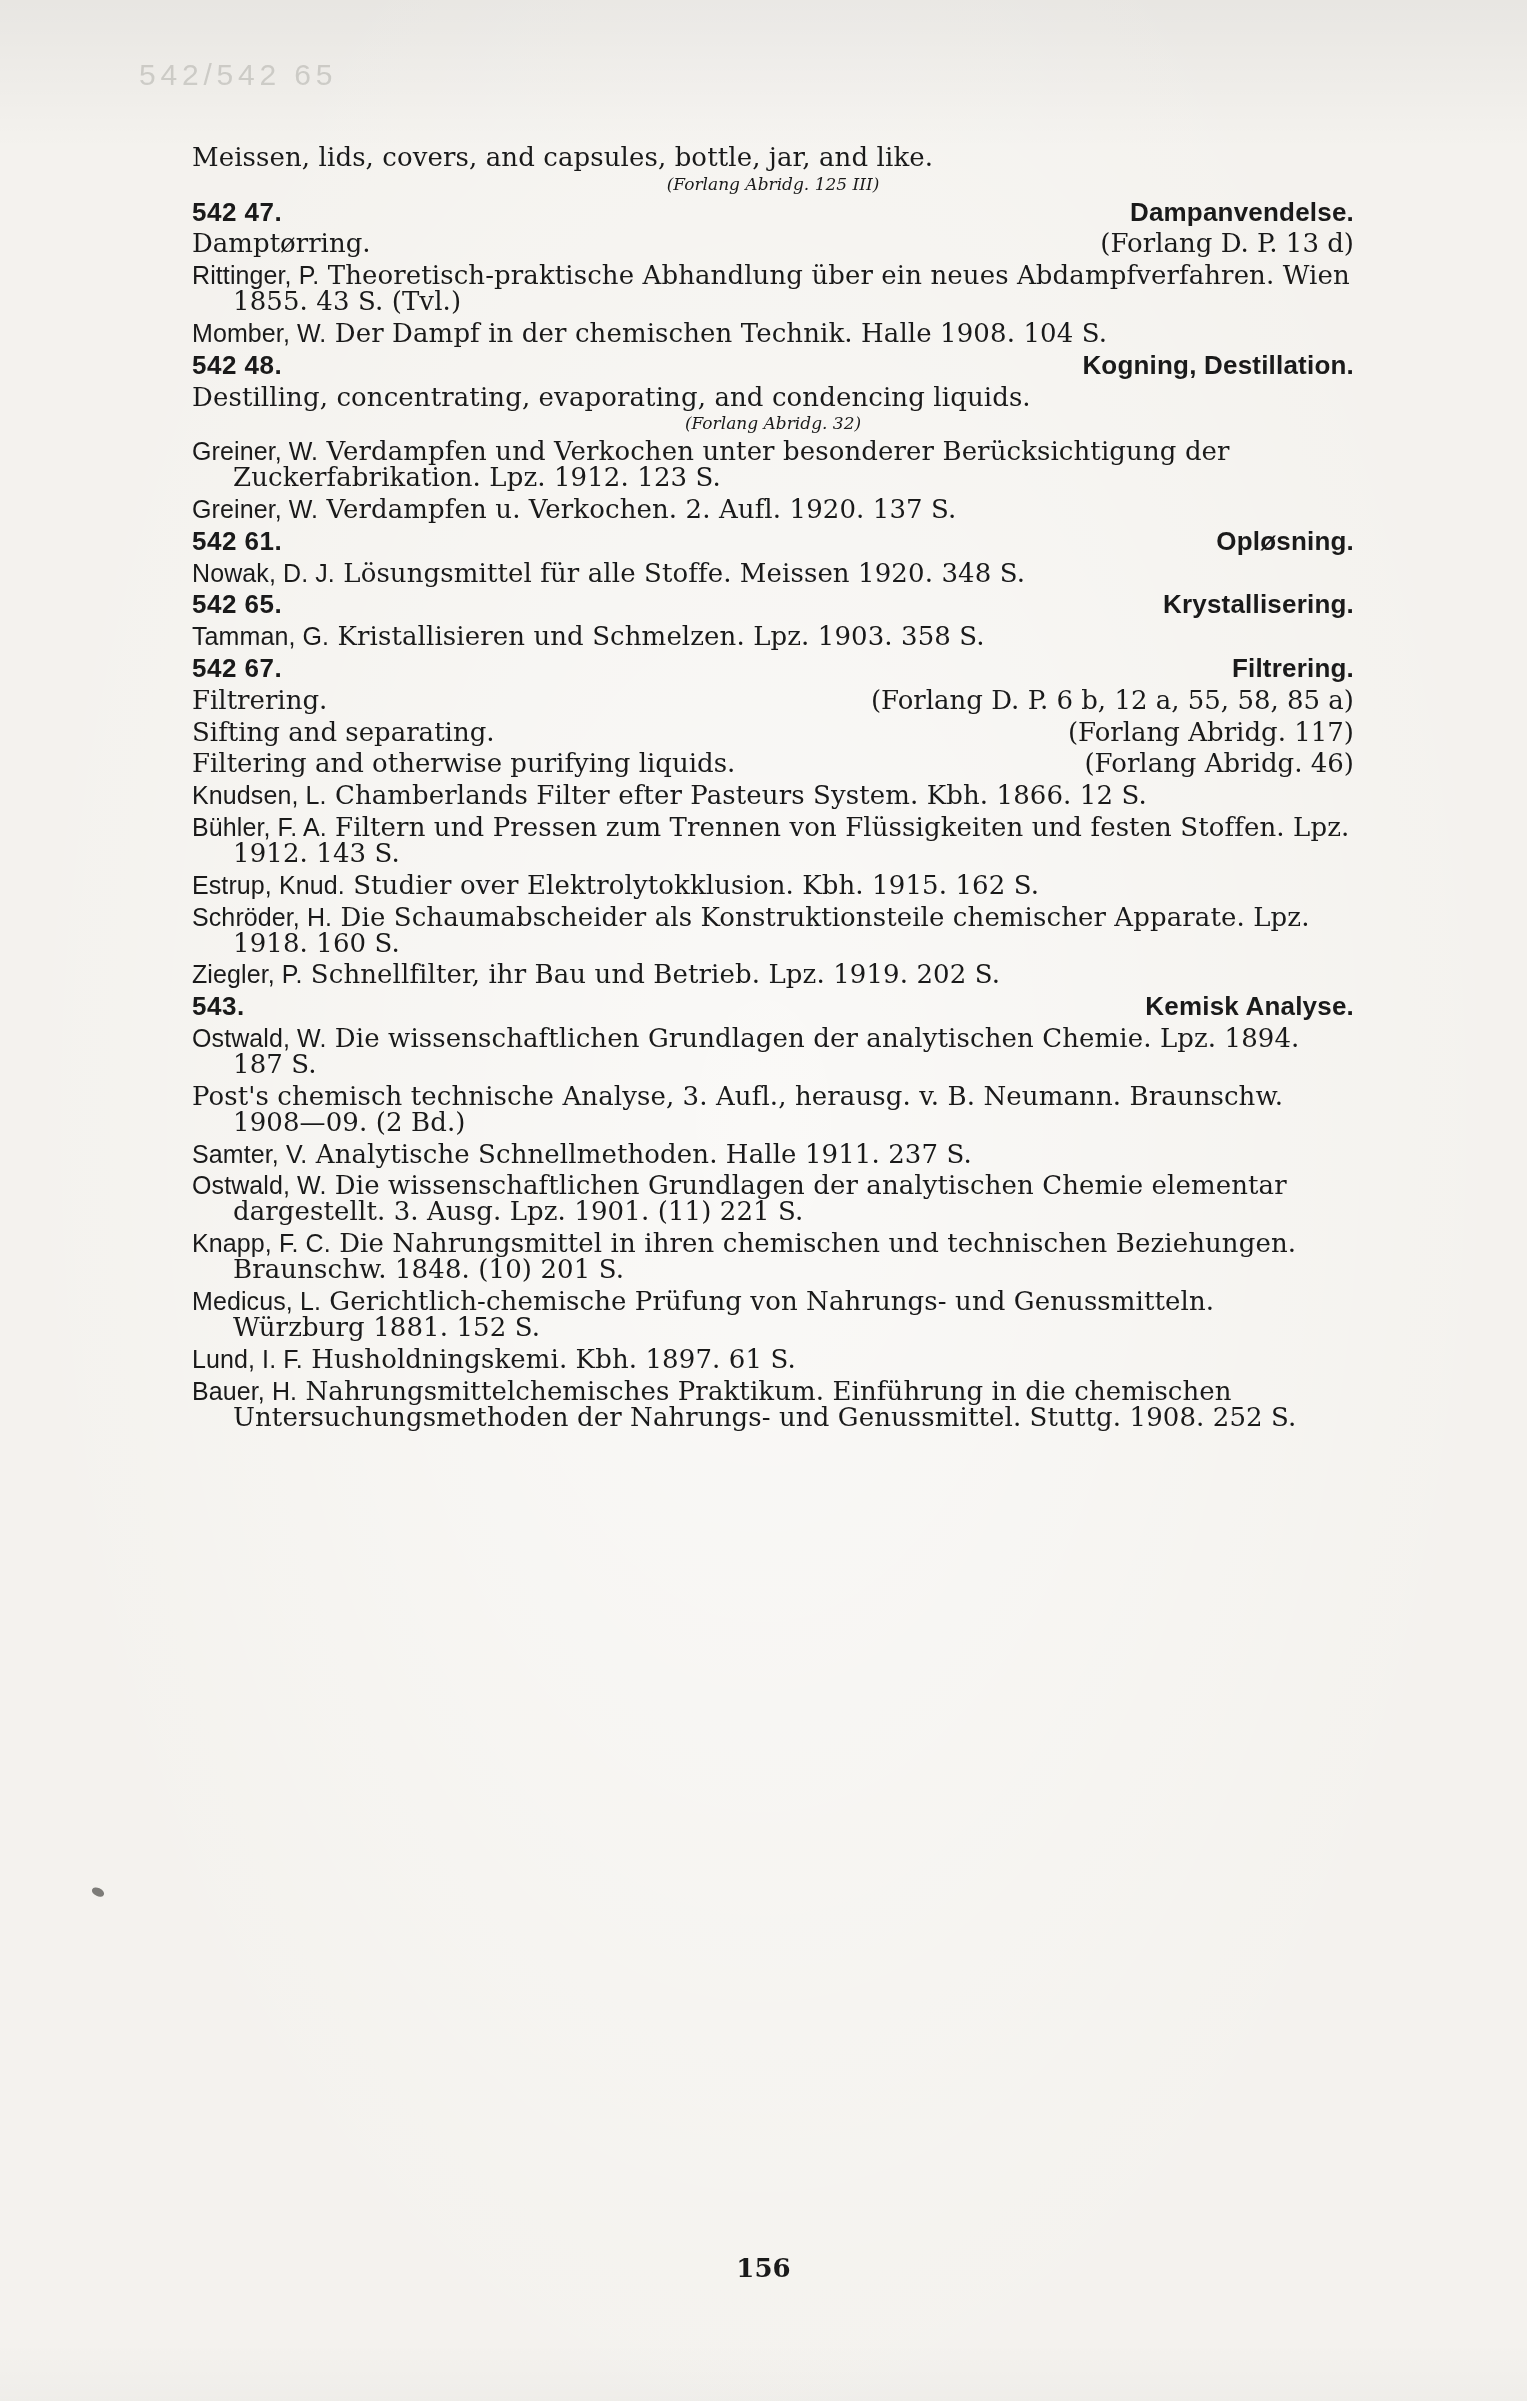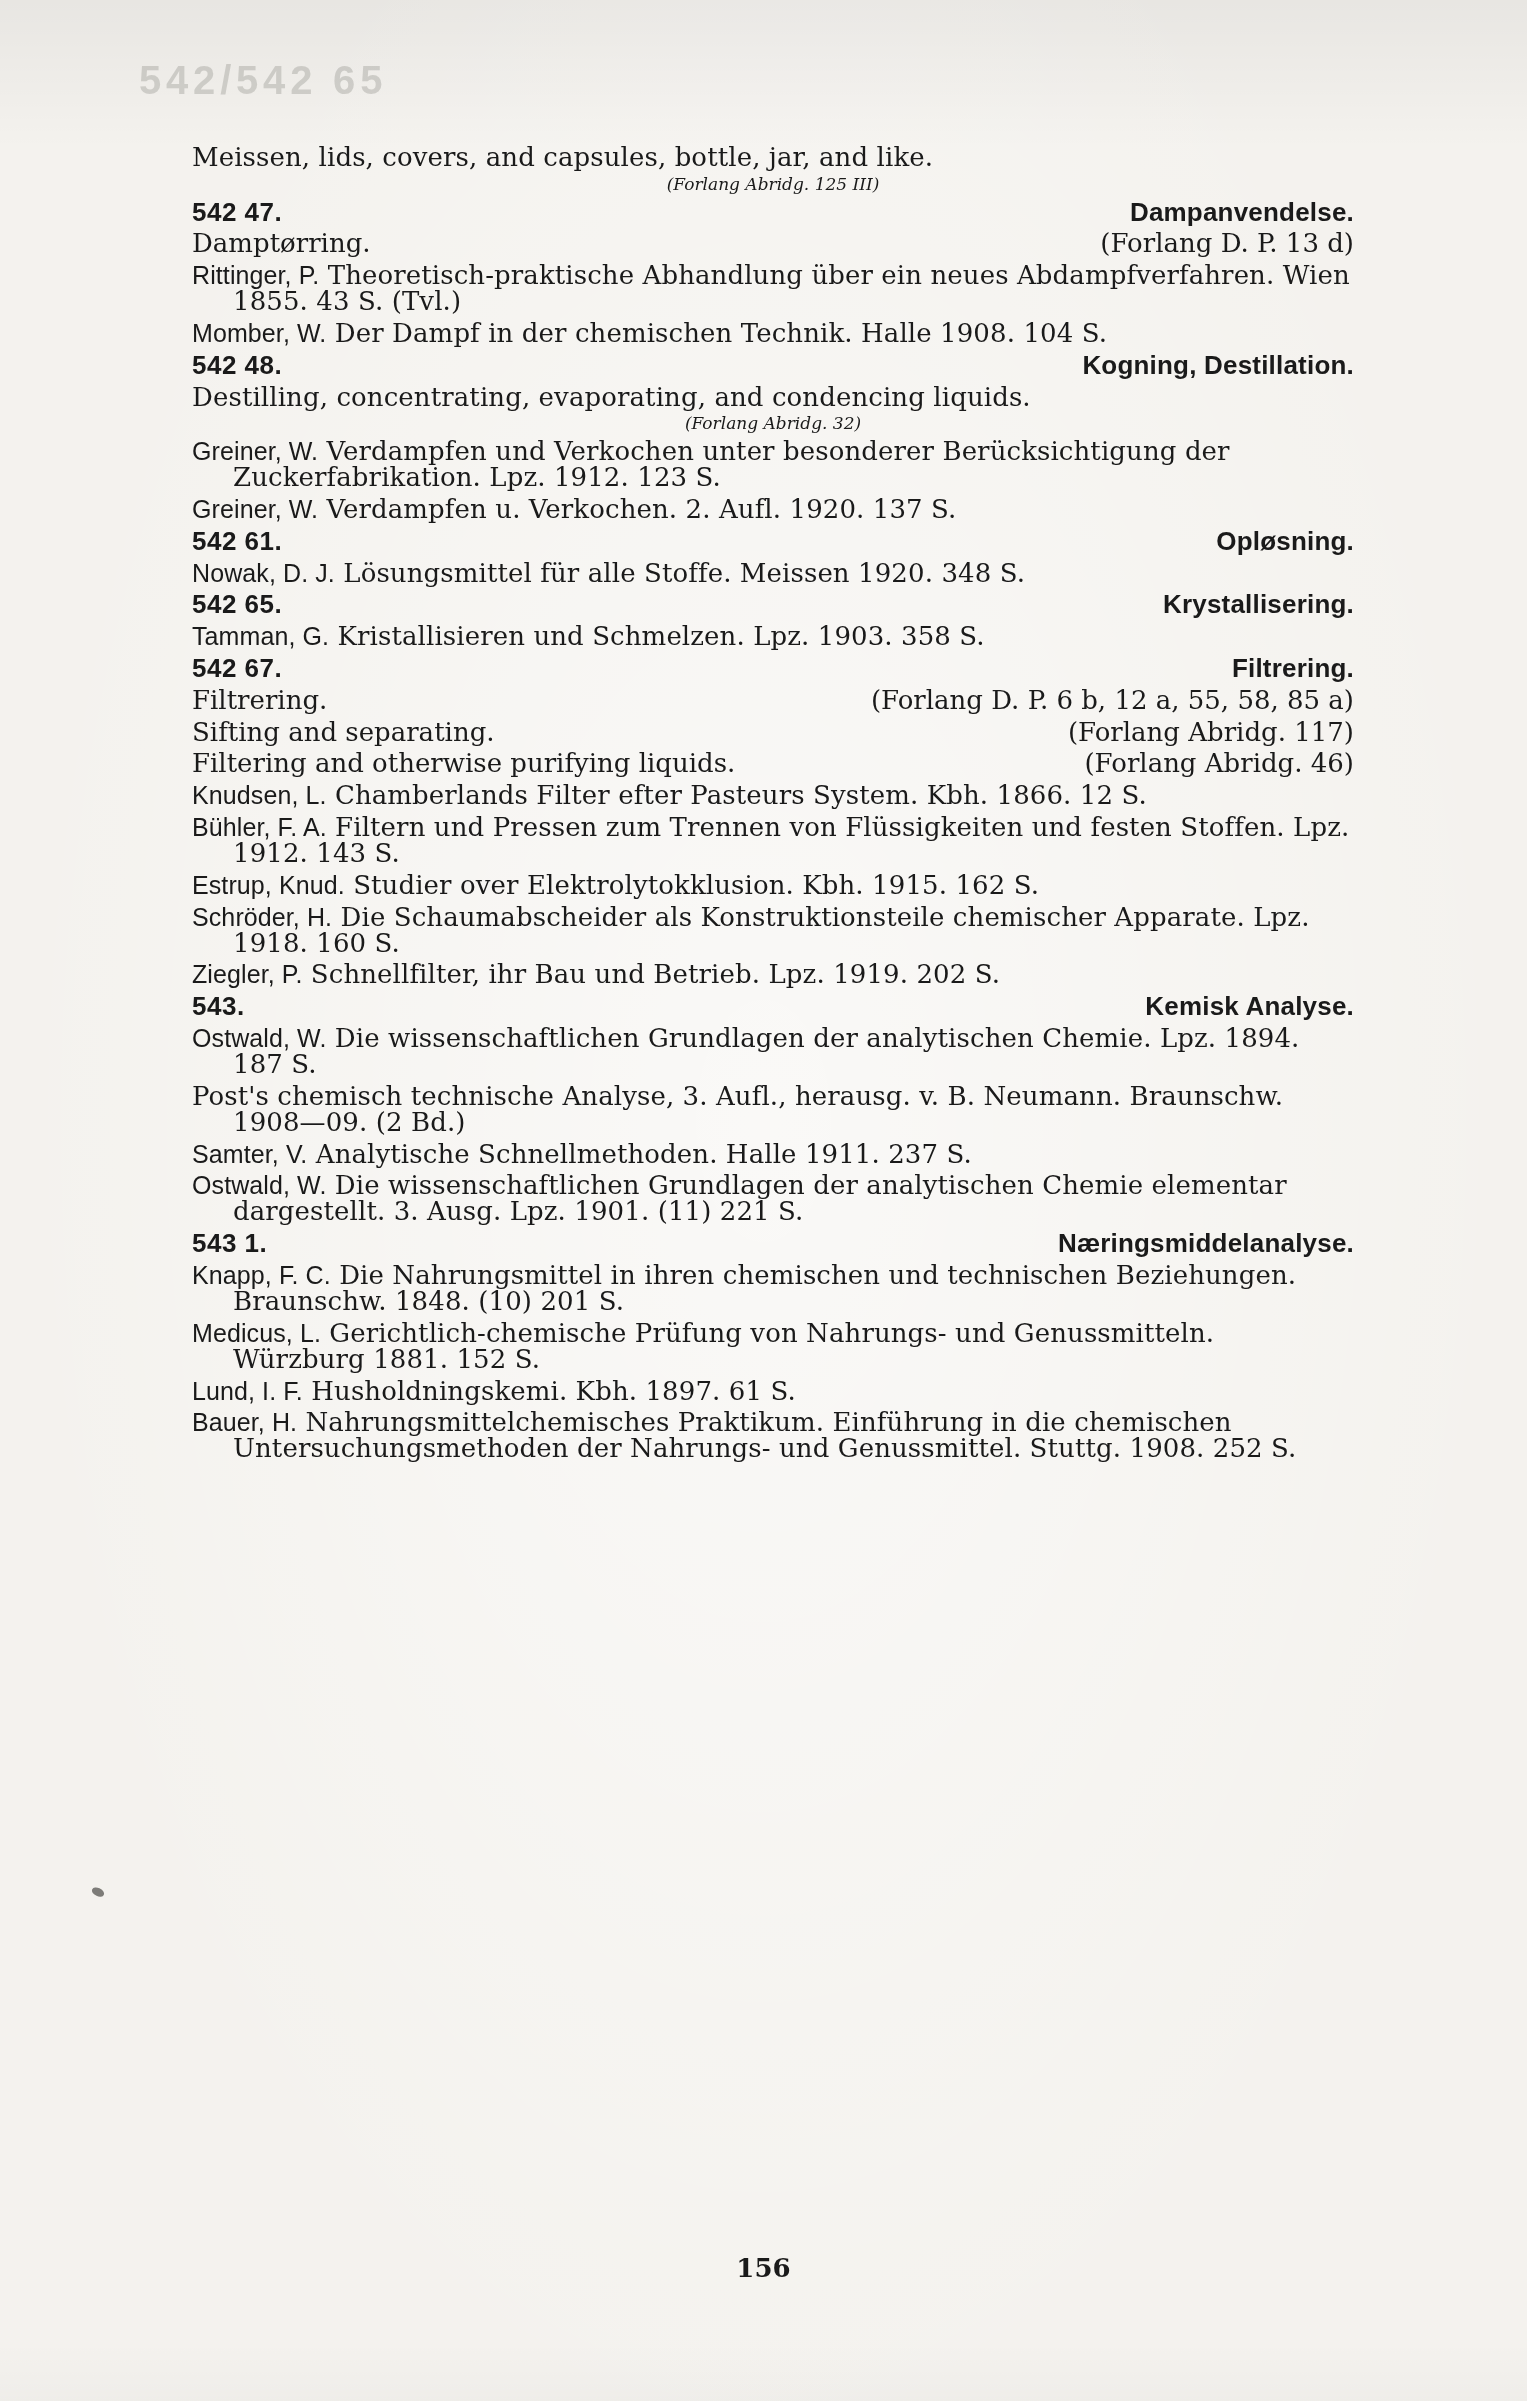--- a/index.html
+++ b/index.html
@@ -32,22 +32,22 @@
     position: absolute;
     left: 192px;
     top: 144px;
     width: 1162px;
   }
   .ghost-head {
     position: absolute;
     left: 139px;
     top: 58px;
     width: 432px;
-    font-size: 40px;
-    font-weight: bold;
+    font-size: 30px;
+    font-weight: normal;
     letter-spacing: 4.8px;
     color: rgba(120,118,112,0.28);
     font-family: "Liberation Sans", sans-serif;
   }
   .line {
     font-size: 26px;
     line-height: 1.0;
     margin: 0 0 5.8px 0;
     white-space: pre-wrap;
     letter-spacing: 0.1px;
@@ -181,24 +181,20 @@
       <div class="line hang"><span class="au">Schröder, H.</span> <span>Die Schaumabscheider als Konstruktionsteile chemischer Apparate. Lpz. 1918. 160 S.</span></div>
       <div class="line hang"><span class="au">Ziegler, P.</span> <span>Schnellfilter, ihr Bau und Betrieb. Lpz. 1919. 202 S.</span></div>
       <div class="row mt">
         <span class="left cls">543.</span>
         <span class="right hdg">Kemisk Analyse.</span>
       </div>
       <div class="line hang"><span class="au">Ostwald, W.</span> <span>Die wissenschaftlichen Grundlagen der analytischen Chemie. Lpz. 1894. 187 S.</span></div>
       <div class="line hang">Post's chemisch technische Analyse, 3. Aufl., herausg. v. B. Neumann. Braunschw. 1908—09. (2 Bd.)</div>
       <div class="line hang"><span class="au">Samter, V.</span> <span>Analytische Schnellmethoden. Halle 1911. 237 S.</span></div>
       <div class="line hang"><span class="au">Ostwald, W.</span> <span>Die wissenschaftlichen Grundlagen der analytischen Chemie elementar dargestellt. 3. Ausg. Lpz. 1901. (11) 221 S.</span></div>
-      <div class="row mt">
-        <span class="left cls">543 1.</span>
-        <span class="right hdg">Næringsmiddelanalyse.</span>
-      </div>
       <div class="line hang"><span class="au">Knapp, F. C.</span> <span>Die Nahrungsmittel in ihren chemischen und technischen Beziehungen. Braunschw. 1848. (10) 201 S.</span></div>
       <div class="line hang"><span class="au">Medicus, L.</span> <span>Gerichtlich-chemische Prüfung von Nahrungs- und Genussmitteln. Würzburg 1881. 152 S.</span></div>
       <div class="line hang"><span class="au">Lund, I. F.</span> <span>Husholdningskemi. Kbh. 1897. 61 S.</span></div>
       <div class="line hang"><span class="au">Bauer, H.</span> <span>Nahrungsmittelchemisches Praktikum. Einführung in die chemischen Untersuchungsmethoden der Nahrungs- und Genussmittel. Stuttg. 1908. 252 S.</span></div>
     </div>
 
   <div class="pageno">156</div>
 </div>
 
 

